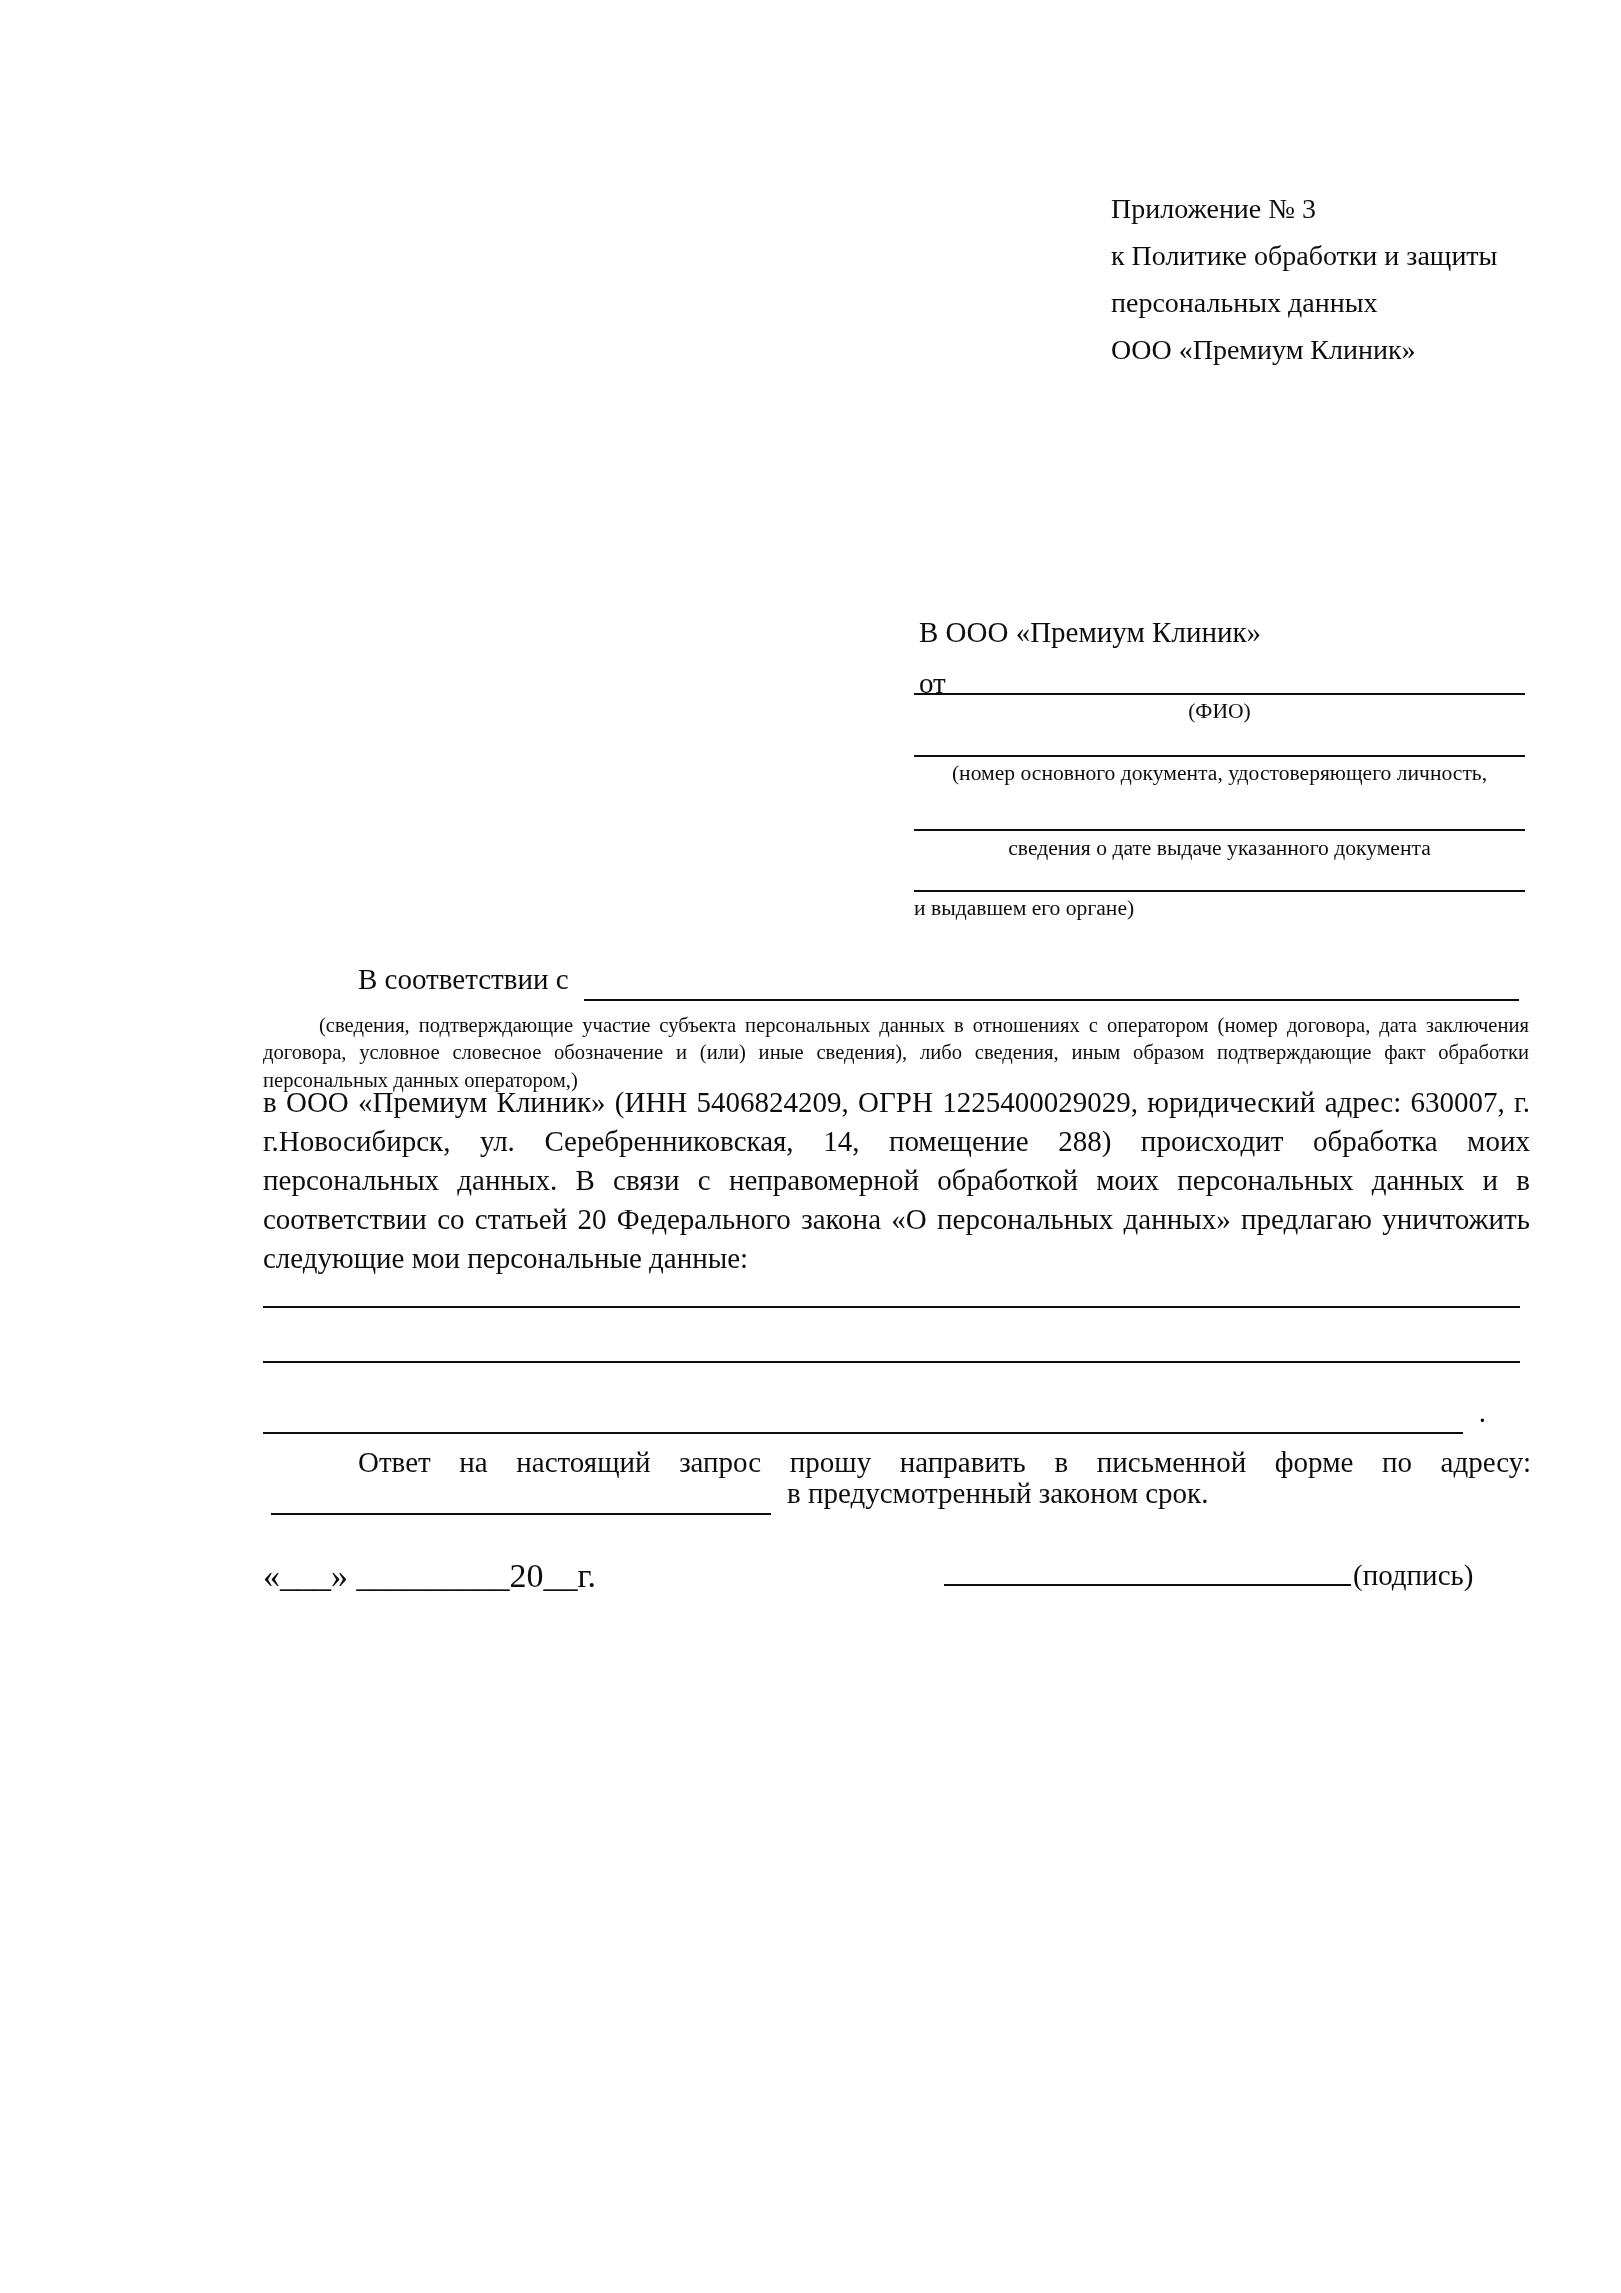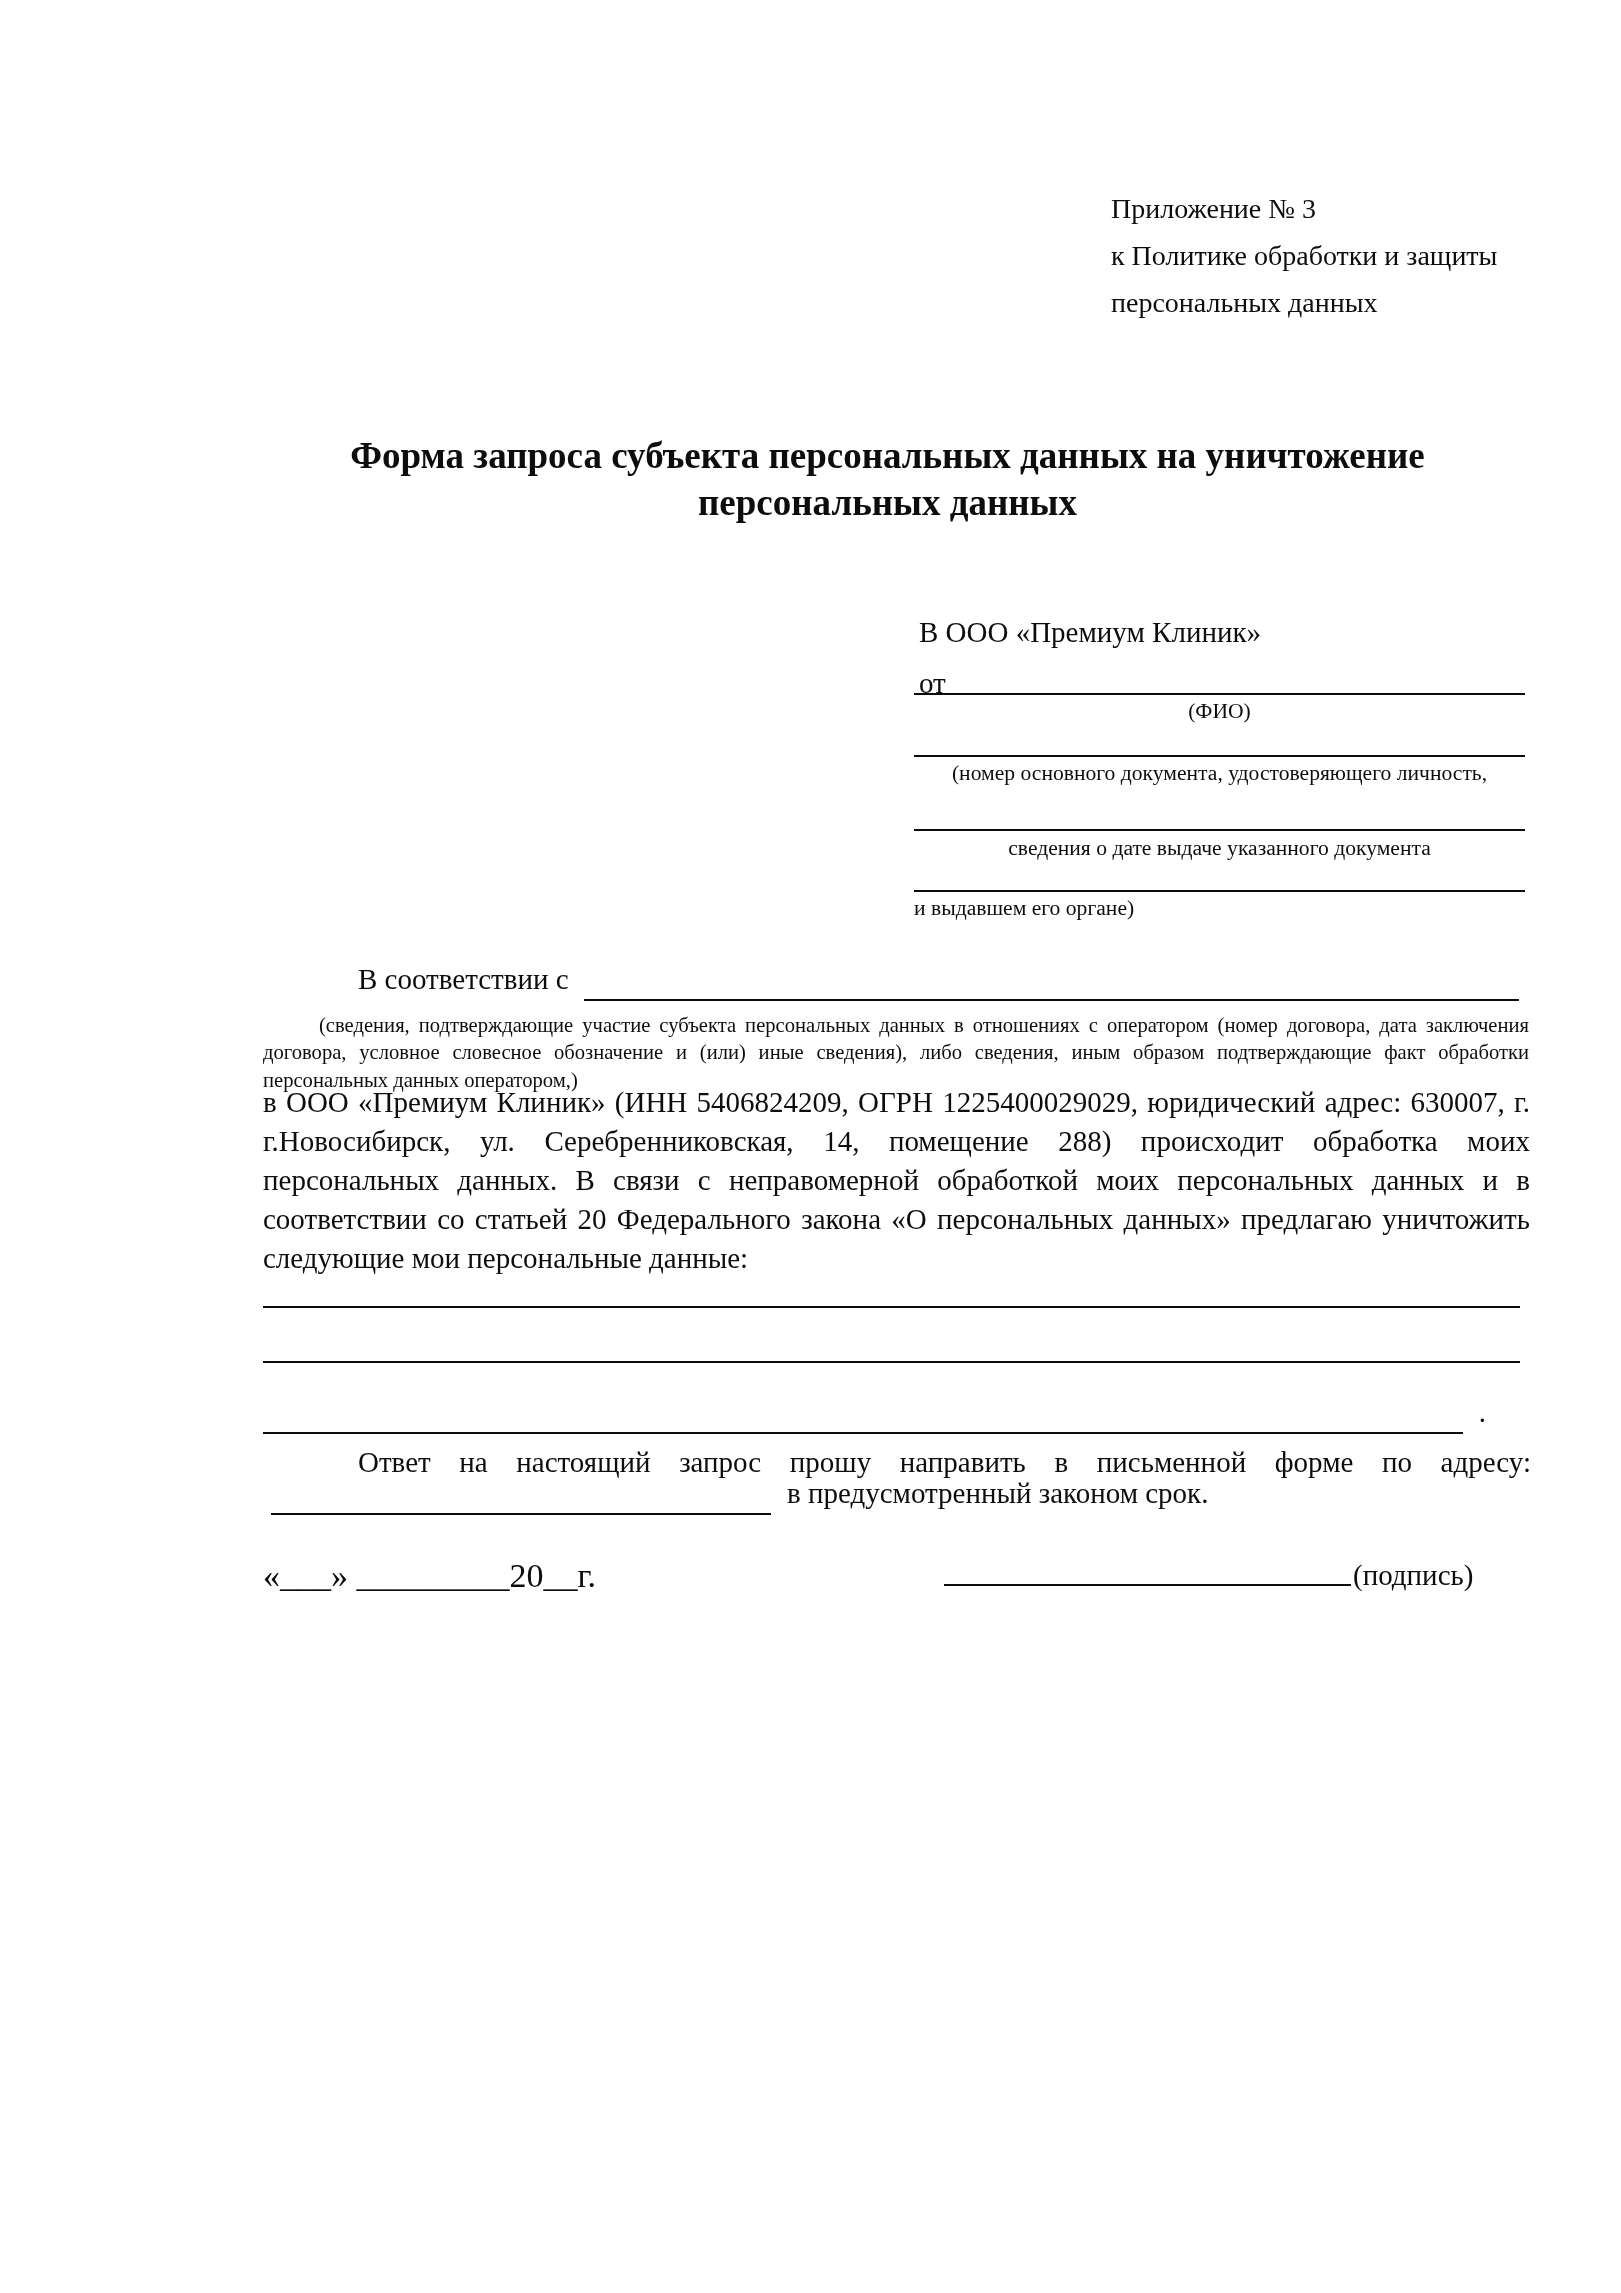--- a/index.html
+++ b/index.html
@@ -65,23 +65,23 @@
 </style>
 </head>
 <body>
 
 <div class="page">
 
   <div class="abs appendix">
     <div>Приложение № 3</div>
     <div>к Политике обработки и защиты</div>
     <div>персональных данных</div>
+    <div>ООО «Премиум Клиник»</div>
   </div>
 
-  <h1 class="abs title">Форма запроса субъекта персональных данных на уничтожение персональных данных</h1>
 
   <div class="abs addressee">
     <div>В ООО «Премиум Клиник»</div>
     <div>от</div>
   </div>
 
   <div class="abs fline l-fio"></div>
   <div class="abs c-fio">(ФИО)</div>
 
   <div class="abs fline l-doc"></div>

